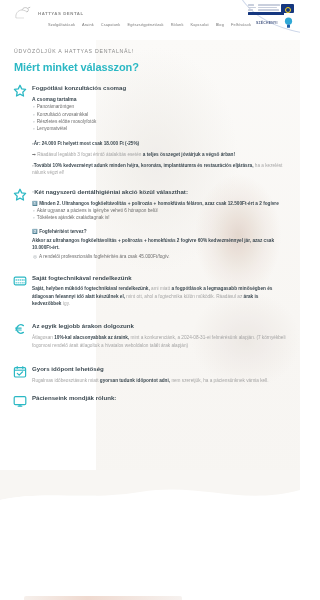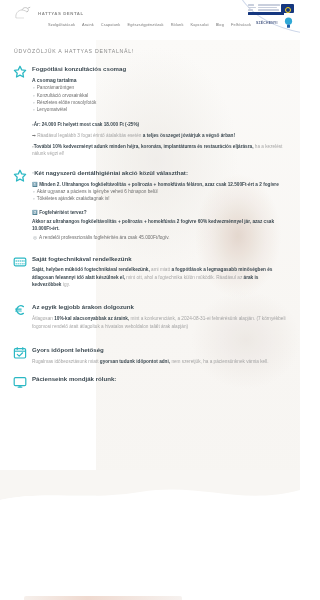--- a/index.html
+++ b/index.html
@@ -135,20 +135,21 @@
           <circle cx="4.5" cy="4.2" r="3.6" fill="#2fa8d6"></circle>
           <rect x="3" y="7.6" width="3" height="3.2" rx=".6" fill="#1d5fa8"></rect>
         </svg>
       </span>
     </div>
   </div>
 
   <div class="content">
 
     <div class="kicker">ÜDVÖZÖLJÜK A HATTYAS DENTALNÁL!</div>
+    <div class="h1">Miért minket válasszon?</div>
 
     <div class="block">
       <span class="ico">
         <svg width="14" height="14" viewBox="0 0 14 14">
           <path d="M7,1.3 L8.7,4.9 L12.6,5.4 L9.8,8.2 L10.5,12 L7,10.2 L3.5,12 L4.2,8.2 L1.4,5.4 L5.3,4.9 Z" fill="none" stroke="#2bb8c4" stroke-width="1.3" stroke-linejoin="round"></path>
         </svg>
       </span>
       <div class="b-title">Fogpótlási konzultációs csomag</div>
       <div class="b-sub">A csomag tartalma</div>
       <div class="li"><span class="bx">▫</span><span>Panorámaröntgen</span></div>

